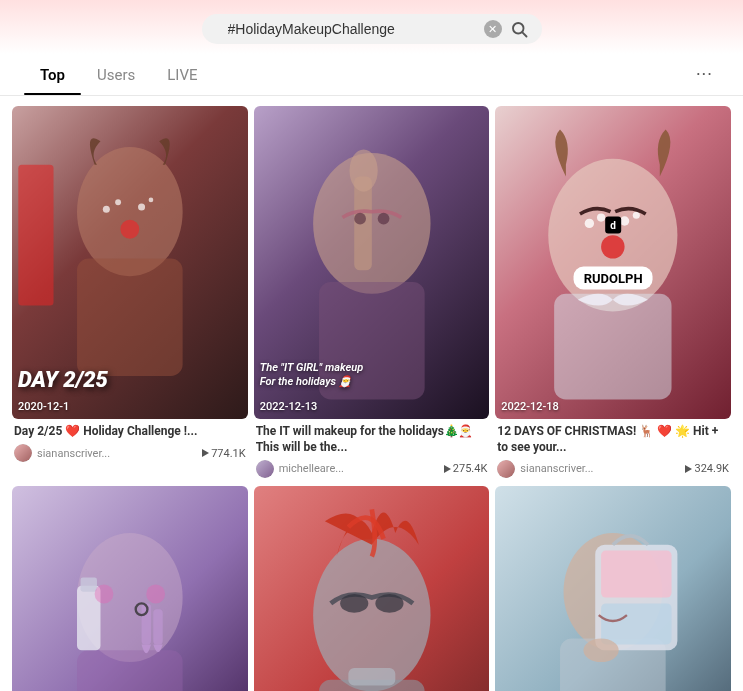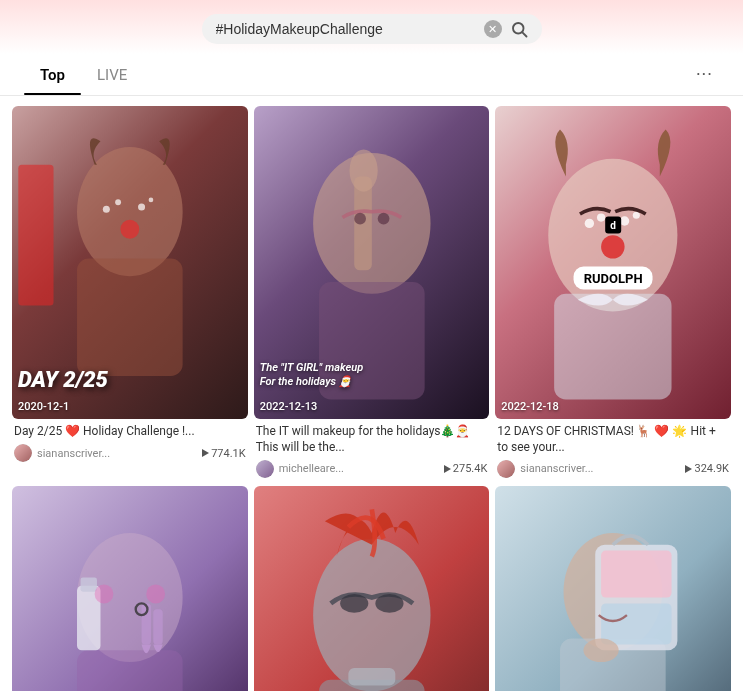--- a/index.html
+++ b/index.html
@@ -29,20 +29,21 @@
       gap: 8px;
     }
 
     .search-input {
       flex: 1;
       border: none;
       background: transparent;
       font-size: 14px;
       color: #333;
       outline: none;
+      margin-left: 12px;
     }
 
     .search-clear-icon {
       width: 18px;
       height: 18px;
       background: #aaa;
       border-radius: 50%;
       display: flex;
       align-items: center;
       justify-content: center;
@@ -193,20 +194,21 @@
 
     .video-title {
       font-size: 12px;
       color: #333;
       line-height: 1.3;
       margin-bottom: 4px;
       display: -webkit-box;
       -webkit-line-clamp: 2;
       -webkit-box-orient: vertical;
       overflow: hidden;
+      font-weight: bold;
     }
 
     .video-meta {
       display: flex;
       align-items: center;
       gap: 5px;
     }
 
     .avatar-small {
       width: 18px;
@@ -273,20 +275,21 @@
       <svg width="18" height="18" viewBox="0 0 24 24" fill="none" stroke="#555" stroke-width="2.5" stroke-linecap="round" stroke-linejoin="round">
         <circle cx="11" cy="11" r="7"></circle>
         <line x1="16.5" y1="16.5" x2="22" y2="22"></line>
       </svg>
     </button>
   </div>
 </div>
 
 <div class="tabs-container">
   <div class="tab active">Top</div>
+  <div class="tab">Users</div>
   <div class="tab">LIVE</div>
   <div class="tabs-more">···</div>
 </div>
 
 <div class="videos-grid">
 
   <div class="video-card">
     <div class="video-thumb thumb-1">
       <div class="video-thumb-art">
         <svg width="100%" height="100%" viewBox="0 0 200 267">

